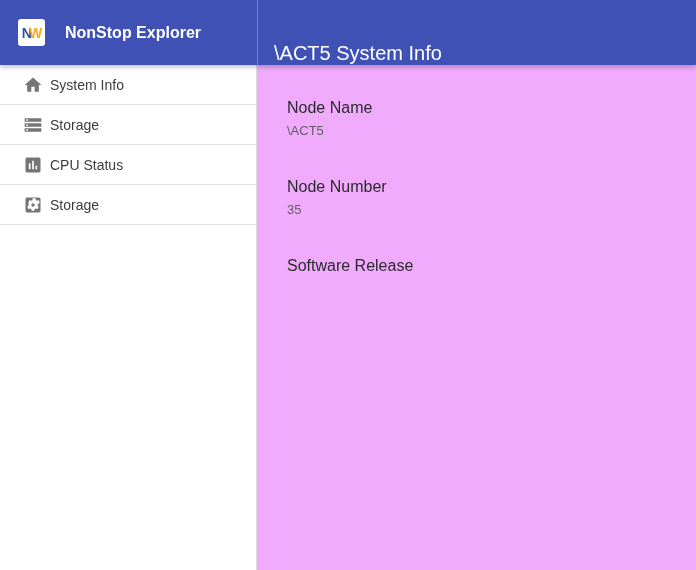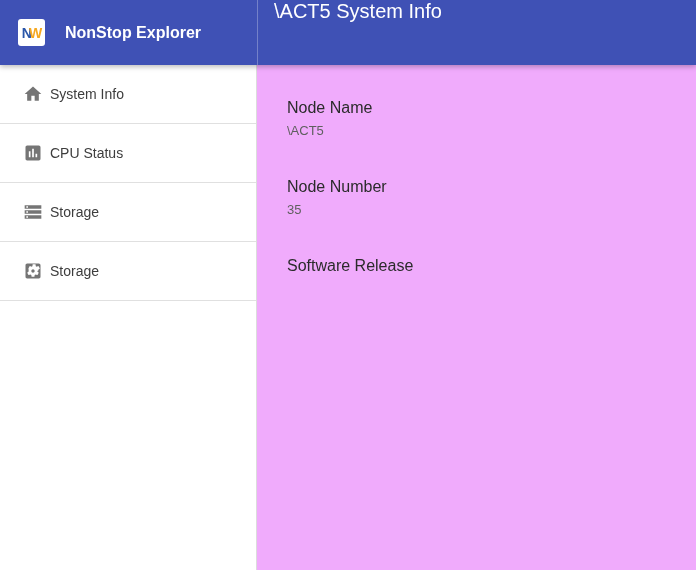--- a/index.html
+++ b/index.html
@@ -37,34 +37,34 @@
     font-weight:bold;font-size:14px;letter-spacing:-1px;line-height:1;
     flex:0 0 auto;
   }
   .logo .n{color:var(--logo-n);}
   .logo .w{color:var(--logo-w);margin-left:-2px;}
   .app-title{
     color:var(--header-text);font-size:16px;margin-left:20px;white-space:nowrap;
     font-weight:700;
   }
   .header-right{
-    flex:1;display:flex;align-items:flex-start;
+    flex:1;display:flex;align-items:flex-end;
     border-left:1px solid rgba(255,255,255,0.28);
     padding-left:16px;
   }
   .page-title{
     color:var(--header-text);font-size:20px;font-weight:400;white-space:nowrap;
   }
   
   .sidebar{
     position:absolute;top:65px;left:0;bottom:0;width:257px;
     background:#ffffff;border-right:1px solid #dcdcdc;
   }
   .nav-item{
-    height:59px;border-bottom:1px solid var(--divider);
+    height:40px;border-bottom:1px solid var(--divider);
     display:flex;align-items:center;padding-left:23px;cursor:pointer;
     background:#ffffff;
   }
   .nav-icon{
     width:20px;height:20px;color:var(--icon-gray);flex:0 0 auto;
     display:flex;align-items:center;justify-content:center;
   }
   .nav-icon svg{display:block;}
   .nav-label{
     margin-left:7px;font-size:14px;color:var(--nav-text);
@@ -104,33 +104,33 @@
         <svg viewBox="0 0 24 24" width="20" height="20" fill="currentColor">
           <path d="M10 20v-6h4v6h5v-8h3L12 3 2 12h3v8z"></path>
         </svg>
       </span>
     <span class="nav-label">System Info</span>
   </div>
 
   <div class="nav-item">
     <span class="nav-icon">
         <svg viewBox="0 0 24 24" width="20" height="20" fill="currentColor">
-          <path d="M19 3H5c-1.1 0-2 .9-2 2v14c0 1.1.9 2 2 2h14c1.1 0 2-.9 2-2V5c0-1.1-.9-2-2-2zM9 17H7v-7h2v7zm4 0h-2V7h2v10zm4 0h-2v-4h2v4z"></path>
+          <path d="M2 20h20v-4H2v4zm2-3h2v2H4v-2zM2 4v4h20V4H2zm4 3H4V5h2v2zm-4 7h20v-4H2v4zm2-3h2v2H4v-2z"></path>
         </svg>
       </span>
-    <span class="nav-label">CPU Status</span>
+    <span class="nav-label">Storage</span>
   </div>
 
   <div class="nav-item">
     <span class="nav-icon">
         <svg viewBox="0 0 24 24" width="20" height="20" fill="currentColor">
-          <path d="M2 20h20v-4H2v4zm2-3h2v2H4v-2zM2 4v4h20V4H2zm4 3H4V5h2v2zm-4 7h20v-4H2v4zm2-3h2v2H4v-2z"></path>
+          <path d="M19 3H5c-1.1 0-2 .9-2 2v14c0 1.1.9 2 2 2h14c1.1 0 2-.9 2-2V5c0-1.1-.9-2-2-2zM9 17H7v-7h2v7zm4 0h-2V7h2v10zm4 0h-2v-4h2v4z"></path>
         </svg>
       </span>
-    <span class="nav-label">Storage</span>
+    <span class="nav-label">CPU Status</span>
   </div>
 
   <div class="nav-item">
     <span class="nav-icon">
         <svg viewBox="0 0 24 24" width="20" height="20" fill="currentColor">
           <path d="M12 10c-1.1 0-2 .9-2 2s.9 2 2 2 2-.9 2-2-.9-2-2-2zm7-7H5c-1.1 0-2 .9-2 2v14c0 1.1.9 2 2 2h14c1.1 0 2-.9 2-2V5c0-1.1-.9-2-2-2zm-1.75 9c0 .23-.02.46-.05.68l1.48 1.16c.13.11.17.3.08.45l-1.4 2.42c-.09.15-.27.21-.43.15l-1.74-.7c-.36.28-.76.51-1.18.69l-.26 1.85c-.03.17-.18.3-.35.3h-2.8c-.17 0-.32-.13-.35-.3l-.26-1.85c-.43-.18-.82-.41-1.18-.69l-1.74.7c-.16.06-.34 0-.43-.15l-1.4-2.42c-.09-.15-.05-.34.08-.45l1.48-1.16c-.03-.22-.05-.45-.05-.68s.02-.46.05-.68L6.64 9.16c-.13-.11-.17-.3-.08-.45l1.4-2.42c.09-.15.27-.21.43-.15l1.74.7c.36-.28.76-.51 1.18-.69l.26-1.85c.03-.17.18-.3.35-.3h2.8c.17 0 .32.13.35.3l.26 1.85c.43.18.82.41 1.18.69l1.74-.7c.16-.06.34 0 .43.15l1.4 2.42c.09.15.05.34-.08.45l-1.48 1.16c.03.22.05.45.05.68z"></path>
         </svg>
       </span>
     <span class="nav-label">Storage</span>
   </div>

